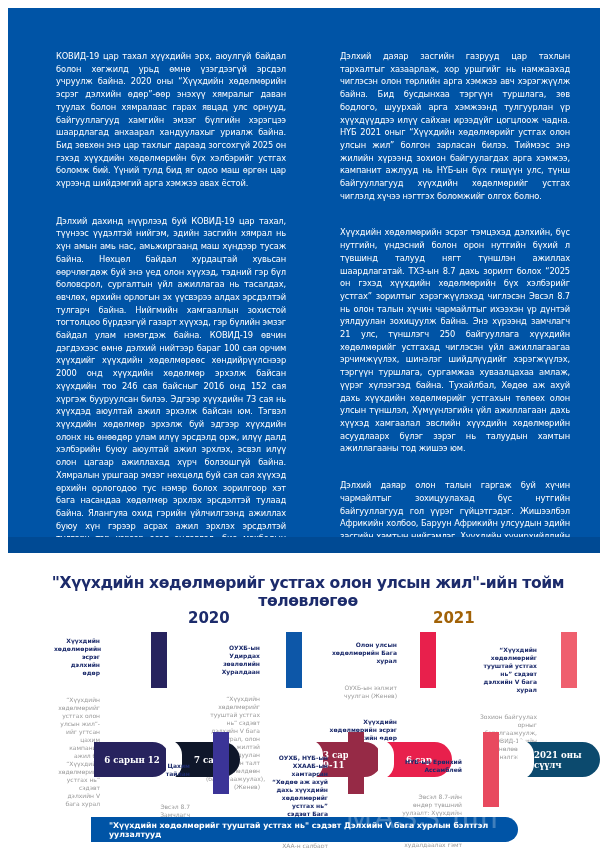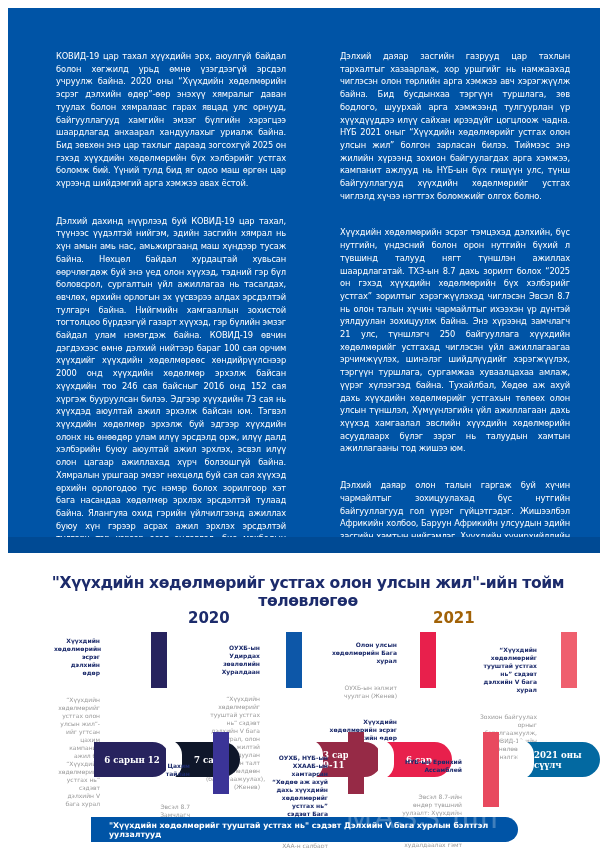--- a/index.html
+++ b/index.html
@@ -106,21 +106,21 @@
 <div class="vline" style="left:143px; top:624px; height:56px; background:#27235e;"></div>
 <div class="vline" style="left:278px; top:624px; height:56px; background:#0d57a8;"></div>
 <div class="vline" style="left:412px; top:624px; height:56px; background:#e8204c;"></div>
 <div class="vline" style="left:553px; top:624px; height:56px; background:#ef5f6e;"></div>
 
 <div class="band" style="left:86px; width:510px;">
   <div class="seg first" style="left:0; width:76px; background:#27235e;">6 сарын 12</div>
   <div class="seg" style="left:80px; width:66px; background:#0f172a;">7 сар</div>
   <div class="seg" style="left:221px; width:67px; background:#962a46;">3 сарын 9-11</div>
   <div class="seg" style="left:292px; width:66px; background:#e8204c;text-align:right;">6 сар</div>
-  <div class="seg" style="left:432px; width:74px; background:#0369a1;">2021 оны сүүлч</div>
+  <div class="seg" style="left:432px; width:74px; background:#0c4a6e;">2021 оны сүүлч</div>
 </div>
 
 <div class="vline" style="left:205px; top:724px; height:62px; background:#3b3497;"></div>
 <div class="vline" style="left:340px; top:724px; height:62px; background:#962a46;"></div>
 <div class="vline" style="left:475px; top:724px; height:75px; background:#e84a5f;"></div>
 
 <div class="note" style="left:118px; top:738px; width:80px;">
   <div class="head" style="margin-bottom:9px;">Цахим тайлан</div>
   <div class="body">Эвсэл 8.7 Замчлагч орнуудын цахим тайлан</div>
 </div>

